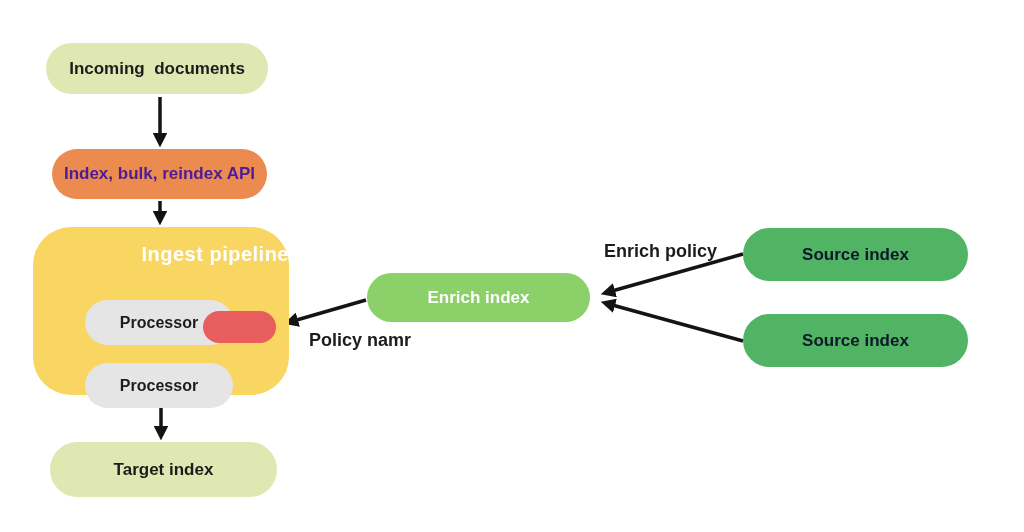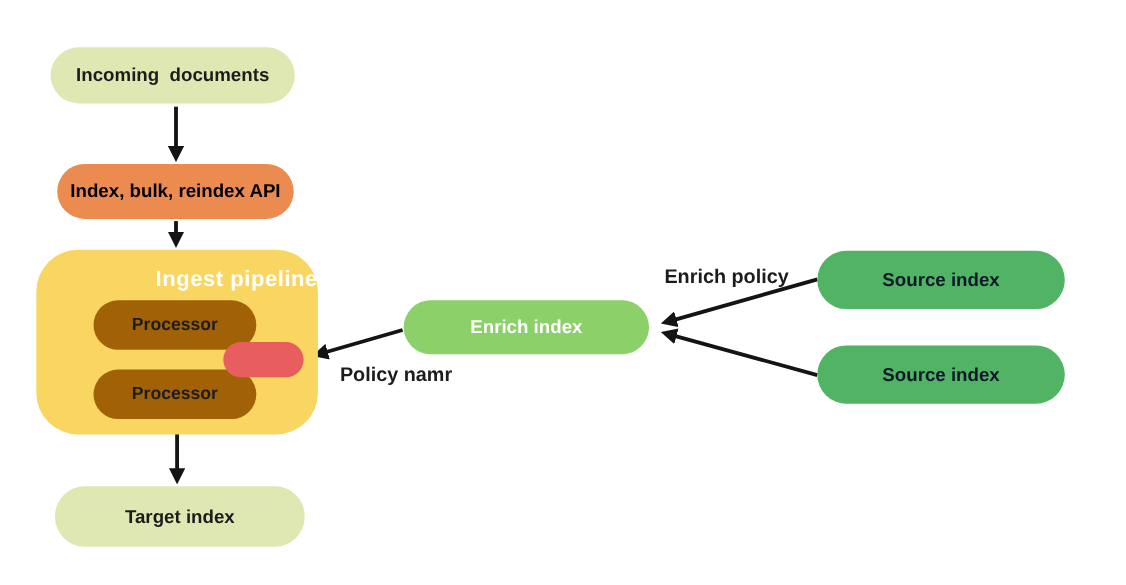--- a/index.html
+++ b/index.html
@@ -5,22 +5,22 @@
   html,body{margin:0;padding:0;background:#fff;}
   #canvas{
     position:relative;width:1024px;height:532px;background:var(--canvas-bg,#fff);
     font-family:"Liberation Sans","DejaVu Sans",sans-serif;overflow:hidden;
   }
   .node{
     position:absolute;display:flex;align-items:center;justify-content:center;
     font-weight:700;white-space:pre;box-sizing:border-box;
   }
   .pill-light{background:var(--light-green);color:var(--ink);font-size:17px;border-radius:27px;text-align:right;}
-  .pill-orange{background:var(--orange);color:#000000;font-size:17px;border-radius:25px;}
-  .pill-white{background:#a16207;color:var(--ink);font-size:16px;border-radius:23px;}
+  .pill-orange{background:var(--orange);color:#4c1d95;font-size:17px;border-radius:25px;}
+  .pill-white{background:#e5e5e5;color:var(--ink);font-size:16px;border-radius:23px;margin-top:27px;}
   .pill-enrich{background:var(--mid-green);color:#fff;font-size:17px;border-radius:25px;}
   .pill-source{background:var(--dark-green);color:#0f172a;font-size:17px;border-radius:27px;}
   .pill-red{background:var(--red);border-radius:16px;}
   .yellow-box{background:var(--yellow);border-radius:38px;}
   .box-title{
     position:absolute;left:0;right:0;top:16px;text-align:right;
     color:#fff;font-weight:700;font-size:20px;letter-spacing:0.5px;
   }
   .edge-label{
     position:absolute;color:var(--ink);font-weight:700;font-size:18px;white-space:pre;

